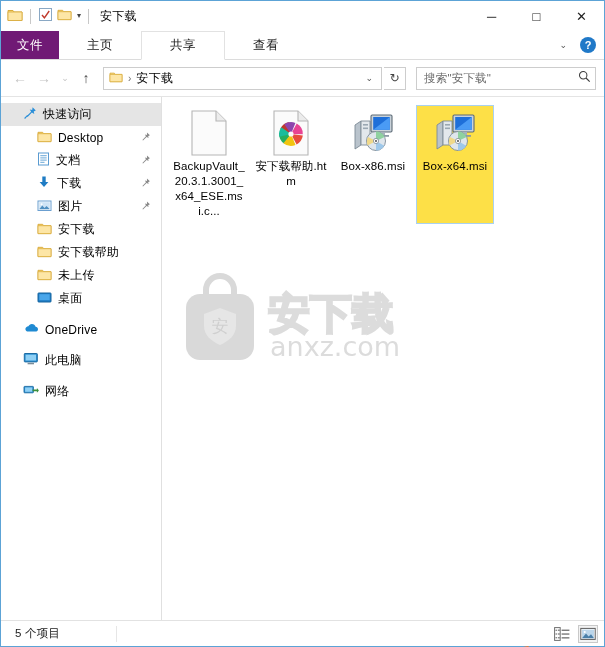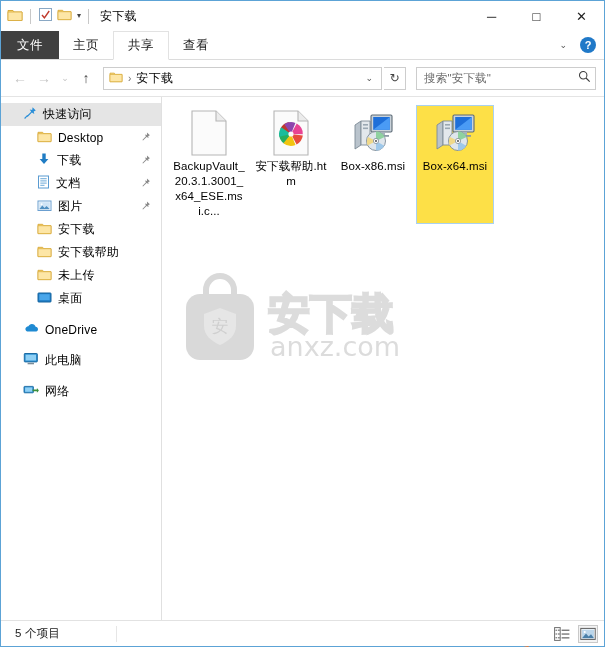--- a/index.html
+++ b/index.html
@@ -91,29 +91,29 @@
     background: #ffffff;
     display: flex;
     align-items: stretch;
     position: relative;
     border-bottom: 1px solid #dcdcdc;
   }
   .tab {
     display: flex;
     align-items: center;
     justify-content: center;
-    padding: 0 14px;
+    padding: 0 28px;
     font-size: 12.5px;
     color: #1b1b1b;
     cursor: default;
     box-sizing: border-box;
     letter-spacing: 0.5px;
   }
   .tab-file {
-    background: #404040;
+    background: #701a75;
     color: #ffffff;
     padding: 2px 16px;
   }
   .tab-hover {
     border: 1px solid #e2e2e2;
     border-bottom: 1px solid #fff;
     background: #fff;
     margin-bottom: -1px;
   }
   .ribbon-right {
@@ -484,44 +484,44 @@
         <span class="sb-label">Desktop</span>
         <span class="pin">
           <svg width="11" height="12" viewBox="0 0 12 12">
             <path d="M7.6 1l3.2 3.2-1.9.9.5 2.1-2.2-1.2-3.9 3.9-.7-.7L6.5 5.3 5.3 3.2l2.3.5z" fill="#8b8b8b"></path>
           </svg>
         </span>
       </div>
 
       <div class="sb-item child">
         <span class="ic">
-          <svg width="14" height="14" viewBox="0 0 14 14">
-            <rect x="5.3" y="1.5" width="3.4" height="6" fill="#1f7cc4"></rect>
-            <path d="M2.6 7h8.8L7 12z" fill="#1f7cc4"></path>
-          </svg>
-        </span>
-        <span class="sb-label">下载</span>
-        <span class="pin">
-          <svg width="11" height="12" viewBox="0 0 12 12">
-            <path d="M7.6 1l3.2 3.2-1.9.9.5 2.1-2.2-1.2-3.9 3.9-.7-.7L6.5 5.3 5.3 3.2l2.3.5z" fill="#8b8b8b"></path>
-          </svg>
-        </span>
-      </div>
-
-      <div class="sb-item child">
-        <span class="ic">
           <svg width="13" height="14" viewBox="0 0 13 14">
             <rect x="1.5" y="1" width="10" height="12" fill="#ffffff" stroke="#5a9bd1" stroke-width="1"></rect>
             <rect x="3.3" y="3.2" width="6.4" height="1" fill="#6aa8d8"></rect>
             <rect x="3.3" y="5.4" width="6.4" height="1" fill="#6aa8d8"></rect>
             <rect x="3.3" y="7.6" width="6.4" height="1" fill="#6aa8d8"></rect>
             <rect x="3.3" y="9.8" width="4.2" height="1" fill="#6aa8d8"></rect>
           </svg>
         </span>
         <span class="sb-label">文档</span>
+        <span class="pin">
+          <svg width="11" height="12" viewBox="0 0 12 12">
+            <path d="M7.6 1l3.2 3.2-1.9.9.5 2.1-2.2-1.2-3.9 3.9-.7-.7L6.5 5.3 5.3 3.2l2.3.5z" fill="#8b8b8b"></path>
+          </svg>
+        </span>
+      </div>
+
+      <div class="sb-item child">
+        <span class="ic">
+          <svg width="14" height="14" viewBox="0 0 14 14">
+            <rect x="5.3" y="1.5" width="3.4" height="6" fill="#1f7cc4"></rect>
+            <path d="M2.6 7h8.8L7 12z" fill="#1f7cc4"></path>
+          </svg>
+        </span>
+        <span class="sb-label">下载</span>
         <span class="pin">
           <svg width="11" height="12" viewBox="0 0 12 12">
             <path d="M7.6 1l3.2 3.2-1.9.9.5 2.1-2.2-1.2-3.9 3.9-.7-.7L6.5 5.3 5.3 3.2l2.3.5z" fill="#8b8b8b"></path>
           </svg>
         </span>
       </div>
 
       <div class="sb-item child">
         <span class="ic">
           <svg width="15" height="13" viewBox="0 0 15 13">

